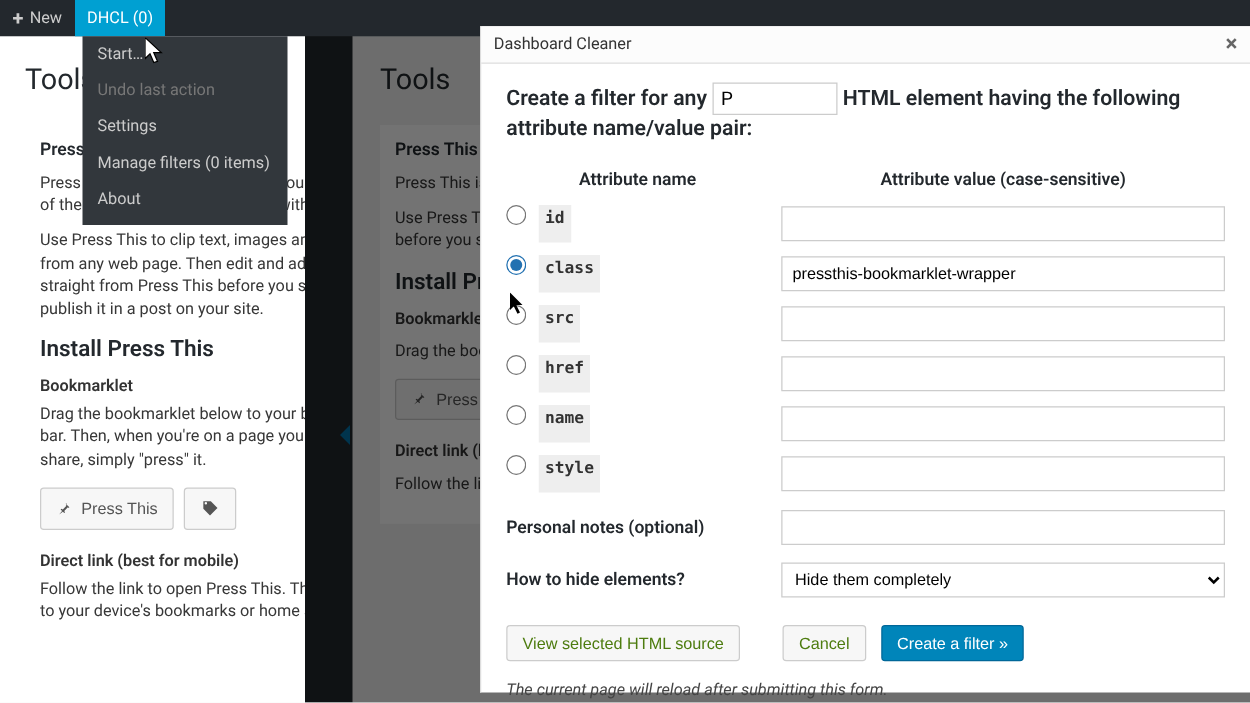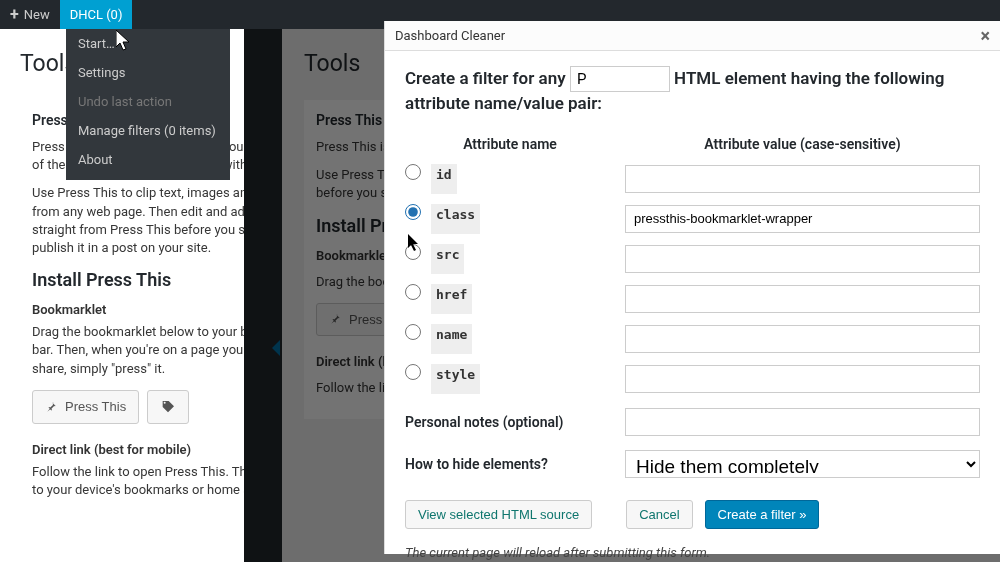--- a/index.html
+++ b/index.html
@@ -238,38 +238,38 @@
   grid-template-columns: 210px 1fr;
   gap: 10px;
   align-items: center;
   margin-top: 14px;
 }
 .modal .form-row .lbl { font-weight: 600; font-size: 14px; color: #23282d; }
 .modal select {
   width: 100%;
   border: 1px solid #ccc;
   padding: 4px 6px;
-  font-size: 19px;
+  font-size: 13px;
   height: 28px;
   background: #fff;
 }
 .modal .actions {
   display: flex;
   gap: 12px;
   margin-top: 22px;
   align-items: center;
 }
 .modal .btn {
   border: 1px solid #ccc;
   background: #f7f7f7;
   padding: 6px 12px;
   font-size: 13px;
   border-radius: 3px;
   cursor: pointer;
-  color: #0f766e;
+  color: #4d7c0f;
 }
 .modal .btn.primary {
   background: #0085ba;
   border-color: #006799;
   color: #fff;
 }
 .modal .footnote {
   font-style: italic;
   font-size: 13px;
   color: #444;
@@ -294,22 +294,22 @@
     <span class="plus-icon">+</span>
     <span>New</span>
   </div>
   <div class="item active">
     <span>DHCL (0)</span>
   </div>
 </div>
 
 <div class="dropdown">
   <div class="ditem">Start…</div>
+  <div class="ditem disabled">Undo last action</div>
   <div class="ditem">Settings</div>
-  <div class="ditem disabled">Undo last action</div>
   <div class="ditem">Manage filters (0 items)</div>
   <div class="ditem">About</div>
 </div>
 
 <svg class="cursor1" width="18" height="24" viewBox="0 0 18 24">
   <path d="M0 0 L0 17 L4 13 L7 20 L10 19 L7 12 L13 12 Z" fill="white" stroke="black" stroke-width="1"></path>
 </svg>
 
 <div class="page-bg"></div>
 

